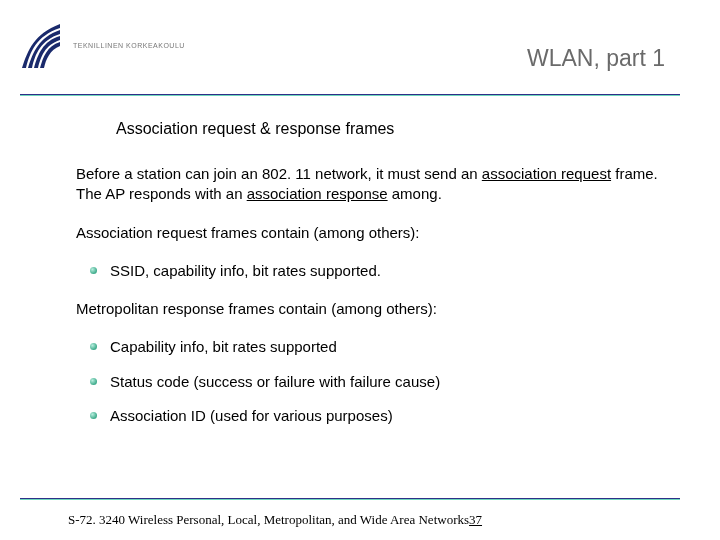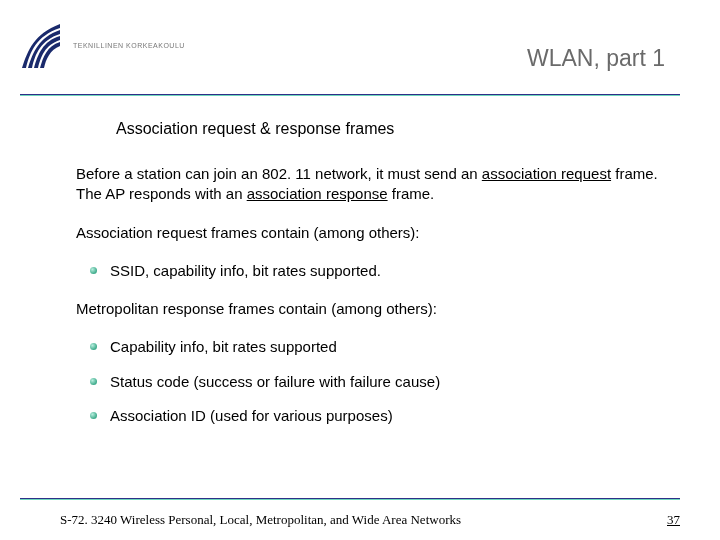--- a/index.html
+++ b/index.html
@@ -81,24 +81,24 @@
     left: 14px;
     top: 6px;
     width: 7px;
     height: 7px;
     border-radius: 50%;
     background: radial-gradient(circle at 35% 35%, #b7eede, #3daa8a 70%);
   }
   .footer {
     position: absolute;
     bottom: 12px;
-    left: 60px;
+    left: 68px;
     right: 40px;
     display: flex;
-    justify-content: space-between;
+    justify-content: flex-start;
     align-items: baseline;
   }
   .footer-text {
     font-family: "Times New Roman", Times, serif;
     font-size: 13px;
     color: #000;
   }
   .page-num {
     font-family: "Times New Roman", Times, serif;
     font-size: 13px;
@@ -124,21 +124,21 @@
 
 <div class="rule top">
     <div class="d"></div>
     <div class="l"></div>
   </div>
 
 <div class="content">
   <h1 class="slide-title">Association request &amp; response frames</h1>
 
   <p class="para">
-    <span>Before a station can join an 802. 11 network, it must send an </span><span class="under">association request</span><span> frame. The AP responds with an </span><span class="under">association response</span><span> frame.</span>
+    <span>Before a station can join an 802. 11 network, it must send an </span><span class="under">association request</span><span> frame. The AP responds with an </span><span class="under">association response</span><span> among.</span>
   </p>
 
   <p class="para">Association request frames contain (among others):</p>
   <ul class="bullets">
     <li>SSID, capability info, bit rates supported.</li>
   </ul>
 
   <p class="para">Metropolitan response frames contain (among others):</p>
   <ul class="bullets">
     <li>Capability info, bit rates supported</li>

